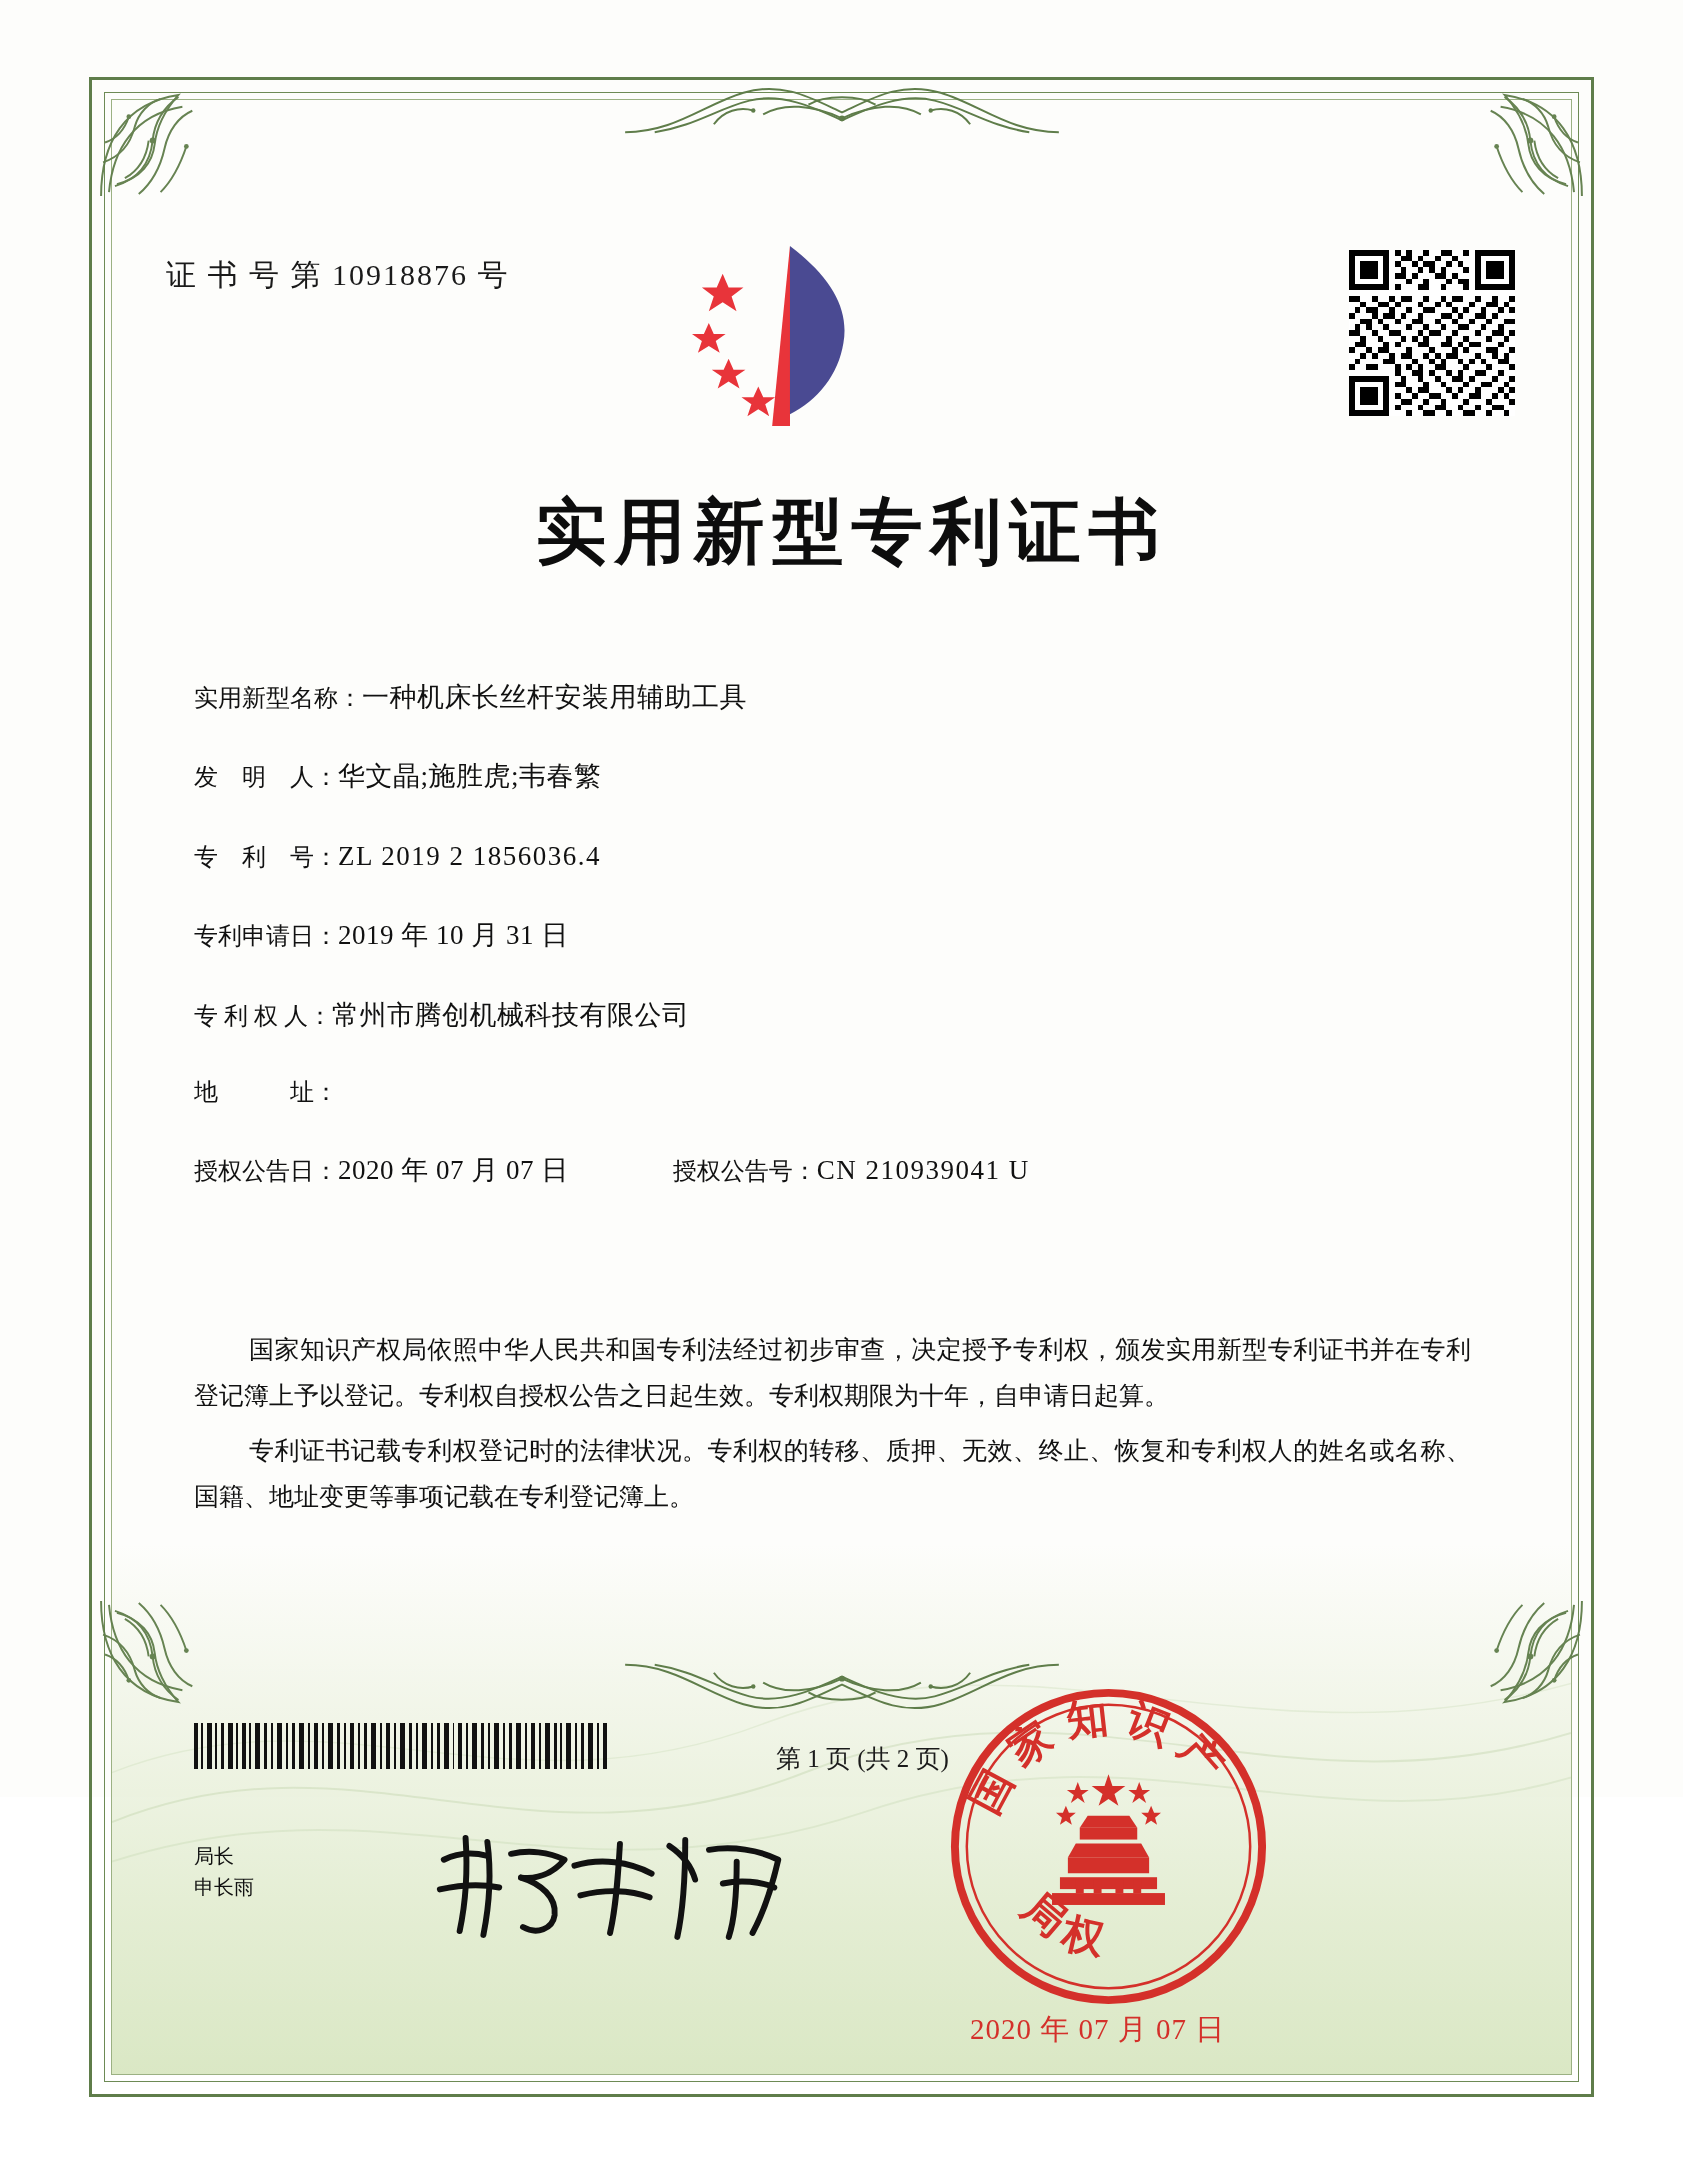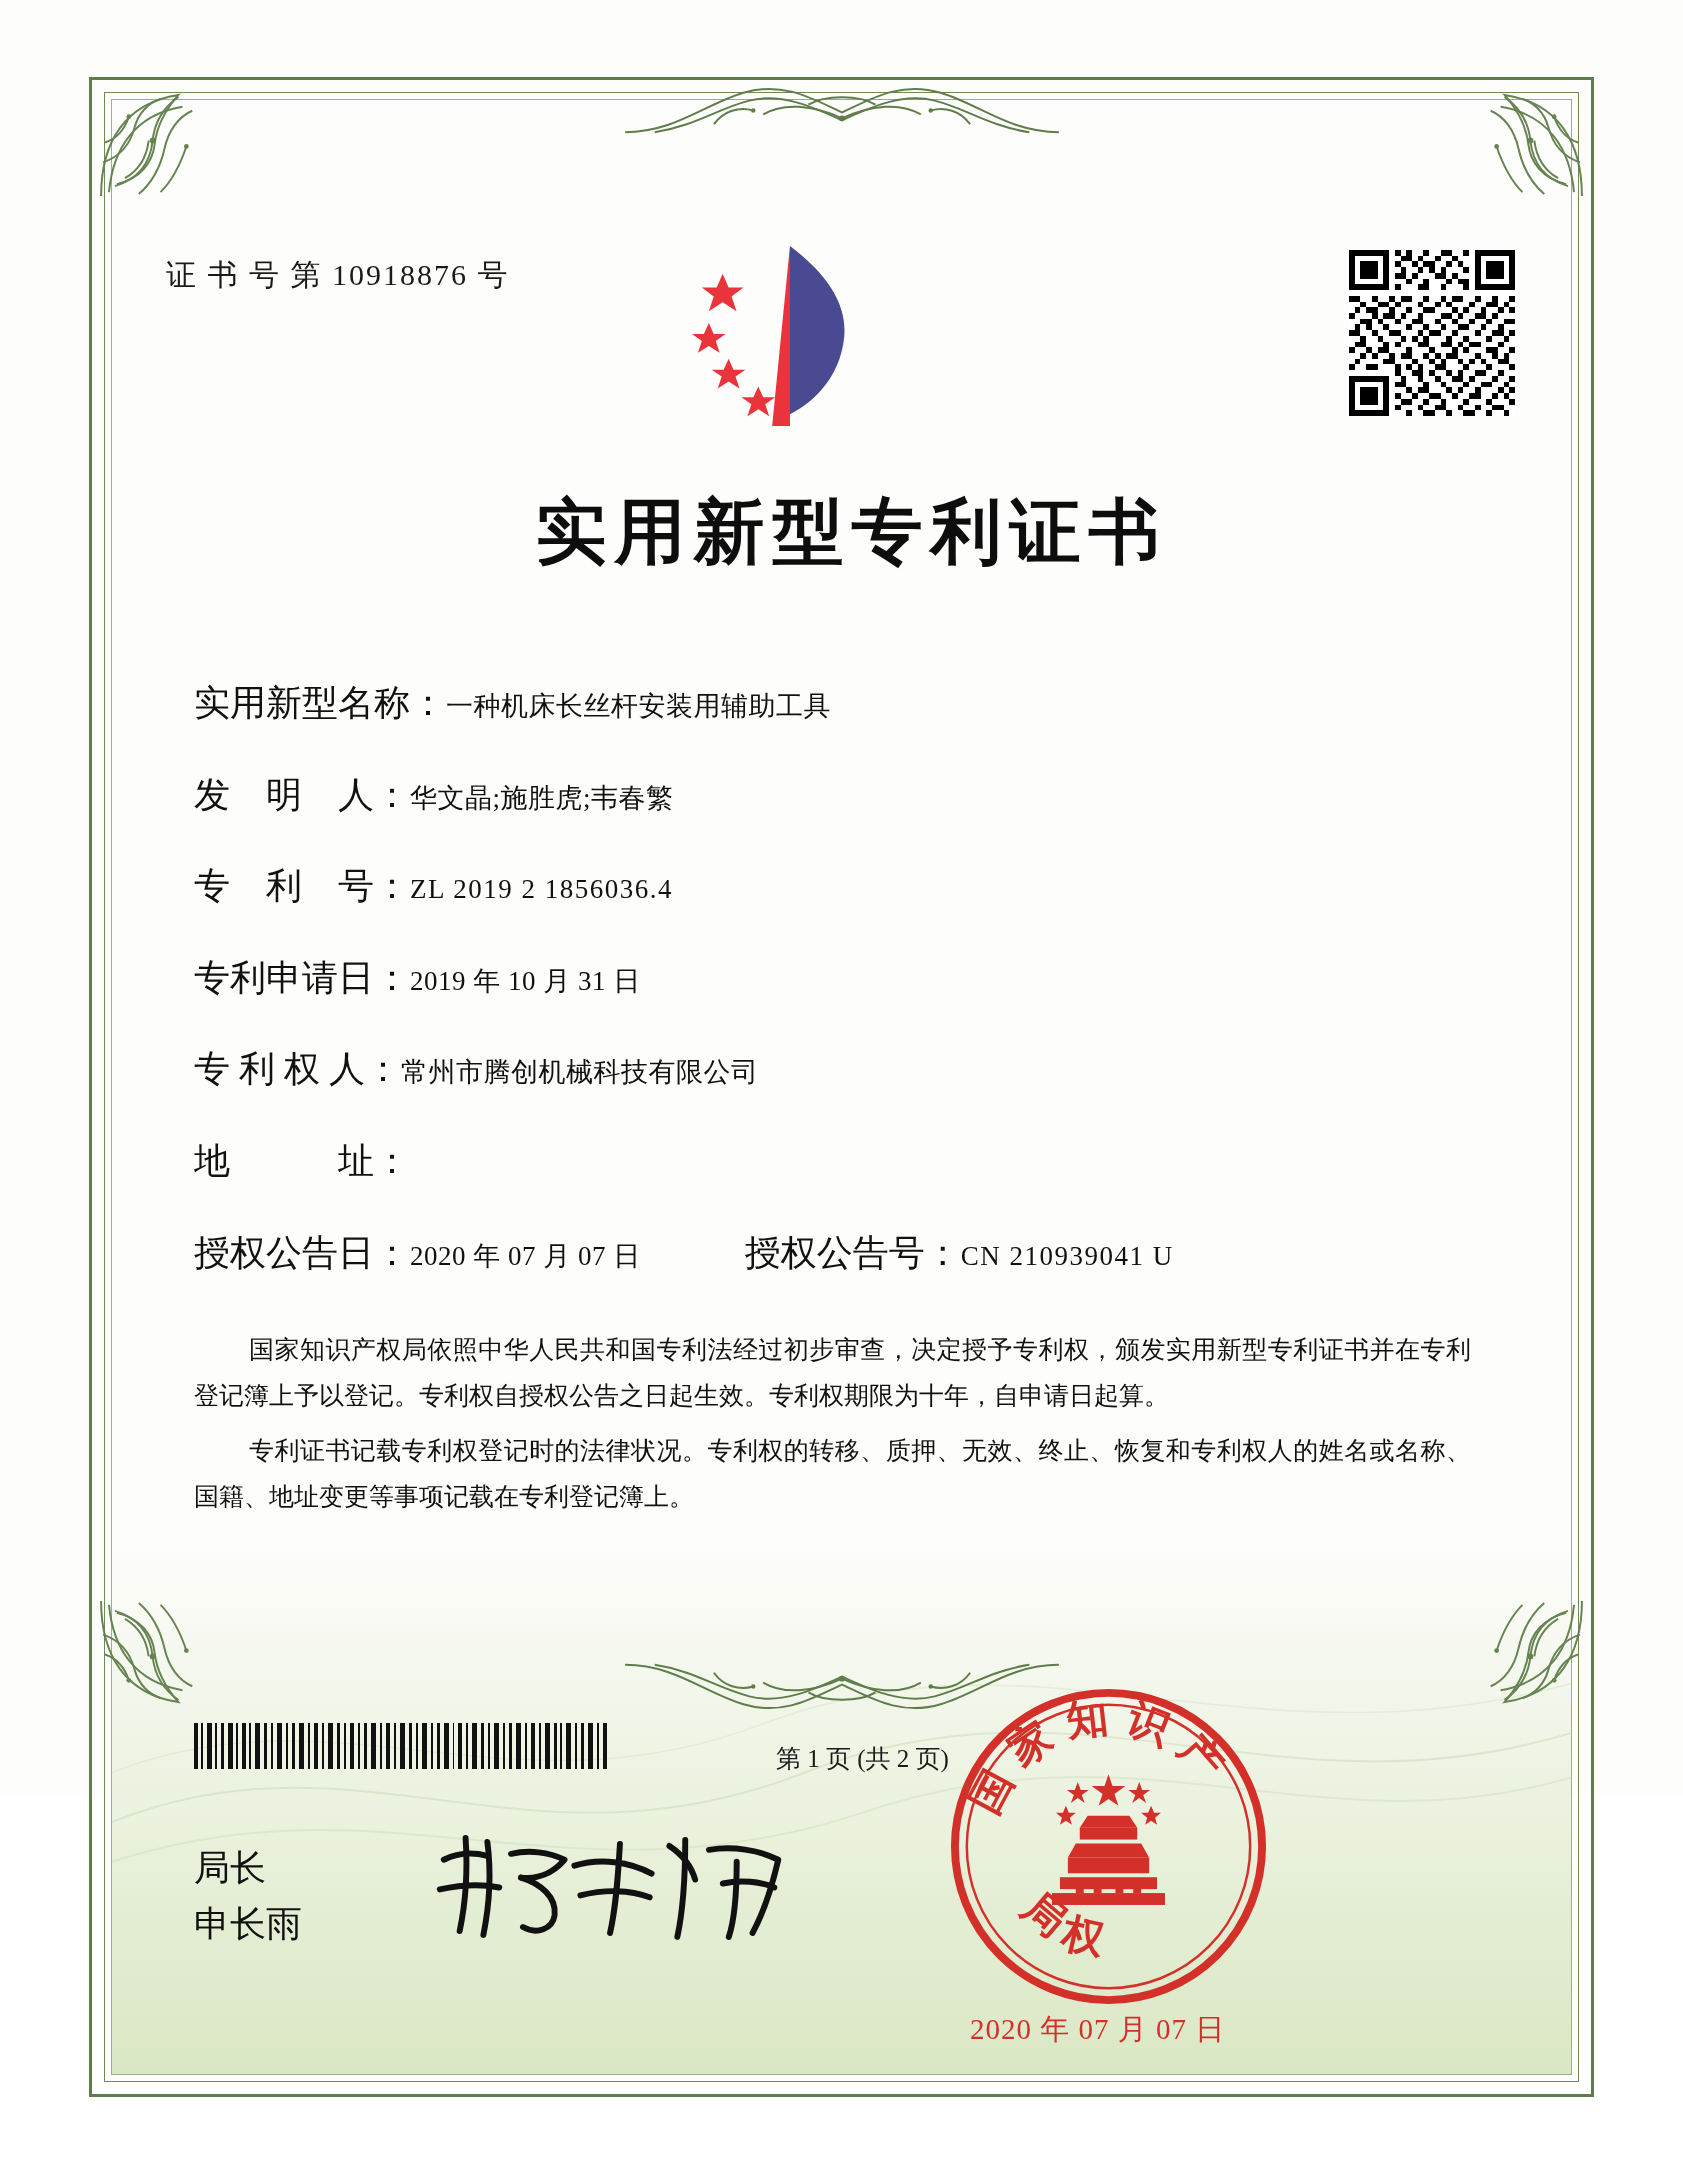--- a/index.html
+++ b/index.html
@@ -133,21 +133,21 @@
   .field-row {
     display: flex;
     align-items: baseline;
     margin-bottom: 43px;
     font-size: 27px;
     color: #111;
     line-height: 1.35;
   }
   .f-label {
     white-space: pre;
-    font-size: 36px;
+    font-size: 24px;
     letter-spacing: 0px;
   }
   .f-value {
     font-size: 27px;
     letter-spacing: 0.5px;
   }
   .f-value-mono {
     font-family: "Liberation Serif", serif;
     letter-spacing: 1.5px;
   }
@@ -178,21 +178,21 @@
   
   .barcode {
     position: absolute;
     left: 194px; top: 1723px;
     width: 416px; height: 46px;
   }
 
   .director-label {
     position: absolute;
     left: 194px; top: 1841px;
-    font-size: 36px;
+    font-size: 20px;
     line-height: 1.55;
     color: #111;
   }
 
   .signature {
     position: absolute;
     left: 426px; top: 1820px;
     width: 376px; height: 129px;
   }
 

